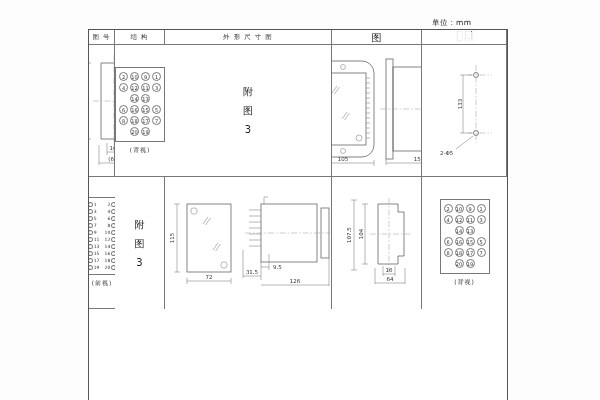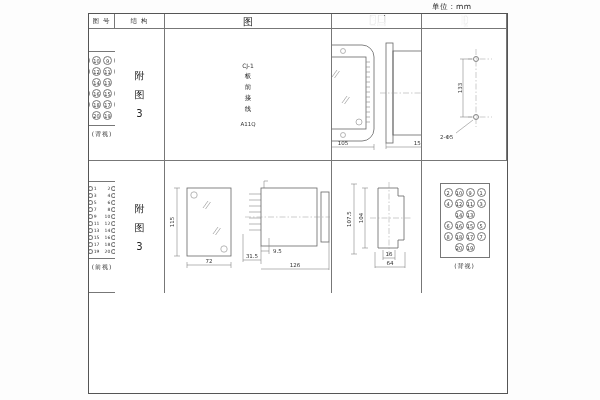--- a/index.html
+++ b/index.html
@@ -1,21 +1,21 @@
 <!DOCTYPE html>
 <html><head>
 <meta charset="utf-8">
 <style>
   html,body{margin:0;padding:0;}
   body{
     width:600px;height:400px;background:#fdfdfd;
     font-family:"DejaVu Sans","Liberation Sans",sans-serif;
     color:#333;position:relative;overflow:hidden;
   }
-  .sheet{position:absolute;inset:0;background:#fdfdfd;}
+  .sheet{position:absolute;inset:0;background:#fdfdfd;margin-top:16px;}
   .unit-label{
     position:absolute;top:2px;left:432px;font-size:7.5px;color:#222;
     letter-spacing:.5px;
   }
   .reltable{
     position:absolute;left:88px;top:13px;width:418px;height:379px;
     display:grid;
     grid-template-columns:26px 50px 167px 90px 85px;
     grid-template-rows:15px 132px 132px 100px;
     border:1px solid #555;background:#fff;box-sizing:content-box;
@@ -73,20 +73,21 @@
 <body>
 
 <div class="sheet">
 
   <div class="unit-label">单位：mm</div>
 
   <div class="reltable">
 
     <div class="cell hcell">图 号</div>
     <div class="cell hcell">结 构</div>
+    <div class="cell hcell">外 形 尺 寸 图</div>
 
     <div class="cell">
       <div class="vtext">附图3</div>
     </div>
     <div class="cell">
       <svg width="166" height="131" viewBox="0 0 166 131">
         <g>
           <rect class="ln" x="24" y="16" width="44" height="80"></rect>
           <circle class="thin" cx="31" cy="23" r="3.2"></circle>
           <circle class="thin" cx="61" cy="89" r="3.2"></circle>
@@ -172,25 +173,20 @@
             <span class="tcirc">20</span>
             <span class="tcirc">19</span>
             <span class="tblank"></span>
           </div>
         </div>
       <div class="tcaption">(背视)</div>
     </div>
 
     <div class="cell">
       <div class="vtext">附图3</div>
-    </div>
-    <div class="cell structcell">
-      <span class="prefix">CJ-1</span>
-      <span class="vname">板前接线</span>
-      <span class="model">A11Q</span>
     </div>
     <div class="cell">
       <svg width="166" height="131" viewBox="0 0 166 131">
         <g>
           <rect class="ln" x="18" y="16" width="62" height="96" rx="12"></rect>
           <circle class="thin" cx="49" cy="22" r="2.5"></circle>
           <circle class="thin" cx="49" cy="106" r="2.5"></circle>
           <rect class="ln" x="26" y="28" width="46" height="72"></rect>
           <path class="thin" d="M26 33h-4M26 38h-4M26 43h-4M26 48h-4M26 53h-4M26 58h-4M26 63h-4M26 68h-4M26 73h-4M26 78h-4M26 83h-4M26 88h-4M26 93h-4"></path>
           <path class="thin" d="M72 33h4M72 38h4M72 43h4M72 48h4M72 53h4M72 58h4M72 63h4M72 68h4M72 73h4M72 78h4M72 83h4M72 88h4M72 93h4"></path>

